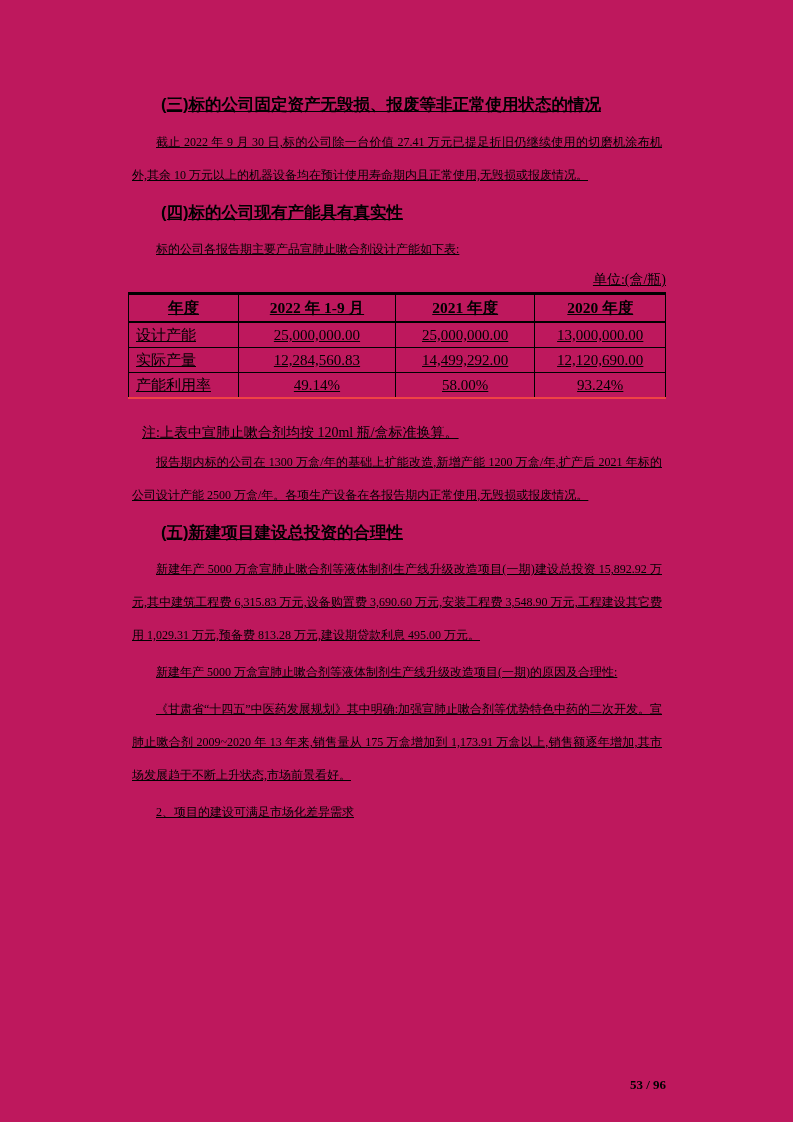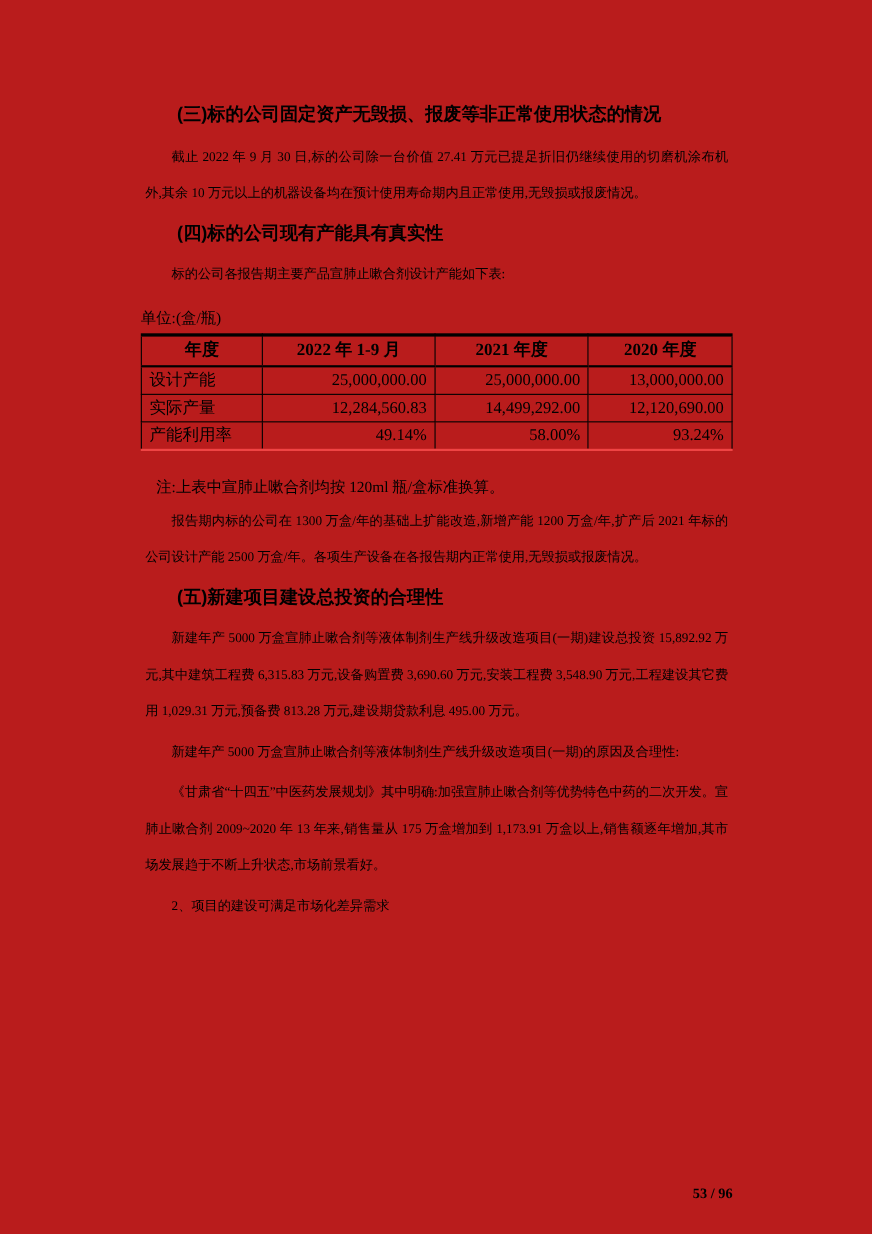--- a/index.html
+++ b/index.html
@@ -4,24 +4,25 @@
 <style>
   html, body {
     margin: 0;
     padding: 0;
     background: #ffffff;
   }
   .page {
     position: relative;
     width: 793px;
     height: 1122px;
-    background: #b91c1c;
+    background: #be185d;
     color: #000000;
     font-family: "Liberation Serif", "DejaVu Serif", serif;
     overflow: hidden;
+    text-decoration: underline;
   }
   .content {
     padding: 88px 127px 0 128px;
   }
   .sec-h {
     font-family: "Liberation Sans", "DejaVu Sans", sans-serif;
     font-weight: 700;
     font-size: 16.5px;
     line-height: 33px;
     text-indent: 2em;
@@ -34,21 +35,22 @@
     text-indent: 2em;
     text-align: justify;
     margin: 4px;
     color: #000000;
   }
   .first-p { margin-top: 5px; }
   .after-note { margin-top: 2px; }
   .unit-label {
     font-size: 14px;
     line-height: 20px;
-    margin-top: 15px;
+    text-align: right;
+    margin-top: 4px;
   }
   table.cap-table {
     width: 100%;
     border-collapse: collapse;
     table-layout: fixed;
     margin-top: 2px;
     border-top: 3px solid #000;
     border-bottom: 2px solid #ef4444;
   }
   table.cap-table th,
@@ -61,21 +63,21 @@
   table.cap-table thead th {
     font-weight: 700;
     font-size: 15.5px;
     text-align: center;
     line-height: 20px;
     border-bottom: 2px solid #000;
   }
   table.cap-table tbody td {
     font-size: 15px;
     line-height: 18px;
-    text-align: right;
+    text-align: center;
   }
   table.cap-table tbody td.row-label {
     text-align: left;
   }
   .col-c1 { width: 20.5%; }
   .col-c2 { width: 29.2%; }
   .col-c3 { width: 26.0%; }
   .col-c4 { width: 24.3%; }
   .note {
     font-size: 14px;

